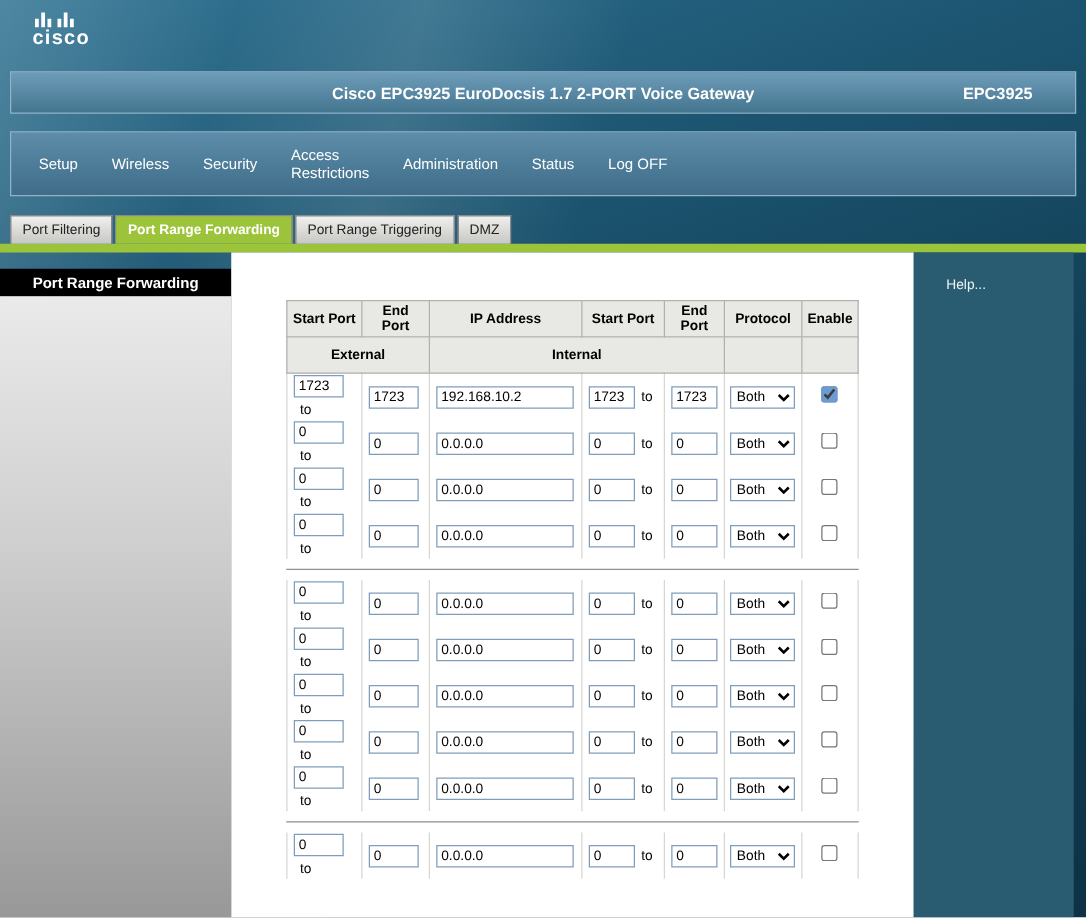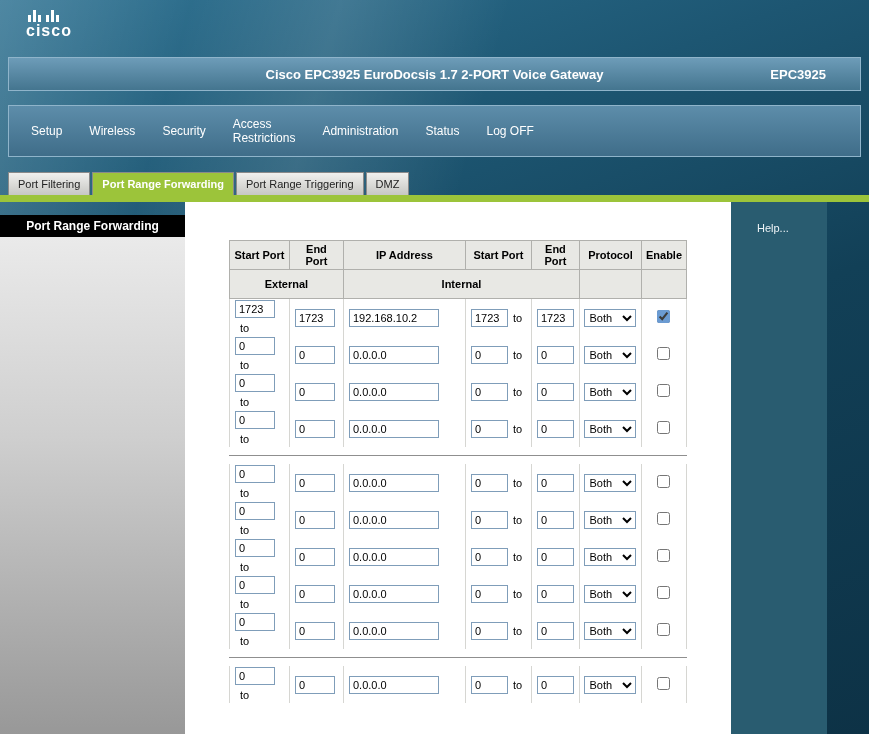--- a/index.html
+++ b/index.html
@@ -39,37 +39,37 @@
   .tab.active { background:#9cc43a; color:#fff; font-weight:bold; }
   .greenbar { height:7px; background:#9cc43a; }
 
   
   .content { display:flex; height:532px; align-items:stretch; }
   .sidebar { width:185px; display:flex; flex-direction:column; }
   .sidebar-title { margin-top:13px; height:22px; background:#000; color:#fff; font-size:12px; font-weight:bold;
     display:flex; align-items:center; justify-content:center; }
   .sidebar-body { flex:1; background:linear-gradient(#eaeaea 0%, #cfcfcf 40%, #989898 100%); }
   .main { width:546px; background:#fff; }
-  .help-panel { width:96px; background:#295c70; color:#eef4f7; font-size:11px;
+  .help-panel { width:128px; background:#295c70; color:#eef4f7; font-size:11px;
     padding:20px 0 0 26px; }
   .help-link { cursor:pointer; }
 
   
   .fwd-table { margin:38px auto 0; border-collapse:collapse; }
   .fwd-table th { background:#e8e8e4; border:1px solid #b0b0ac; font-size:11px; font-weight:bold;
     color:#000; height:29px; text-align:center; padding:0 4px; }
   .fwd-table td { border-left:1px solid #d6d6d2; border-right:1px solid #d6d6d2;
     height:26px; padding:0 2px 0 5px; vertical-align:middle; }
   .gap-cell { border:none !important; padding:8px 0 !important; height:auto !important; }
   .gapline { border-top:1px solid #8f8f8f; height:0; }
   input[type=text] { height:18px; border:1px solid #7f9db9; font:11px "Liberation Sans", sans-serif;
     padding:1px 3px; color:#000; background:#fff; }
   .port { width:40px; }
   .port.narrow { width:37px; }
-  .ip { width:90px; }
+  .ip { width:110px; }
   .to { font-size:11px; margin-left:5px; color:#000; }
   .proto { width:52px; font:11px "Liberation Sans", sans-serif; border:1px solid #7f9db9;
     background:#fff; height:18px; }
   .c-proto, .c-enable { text-align:center; padding:0 !important;margin-left:40px; }
   .chk { width:13px; height:13px; accent-color:#6b9bd2; }
 </style>
 </head>
 <body>
 
 <div class="page">

